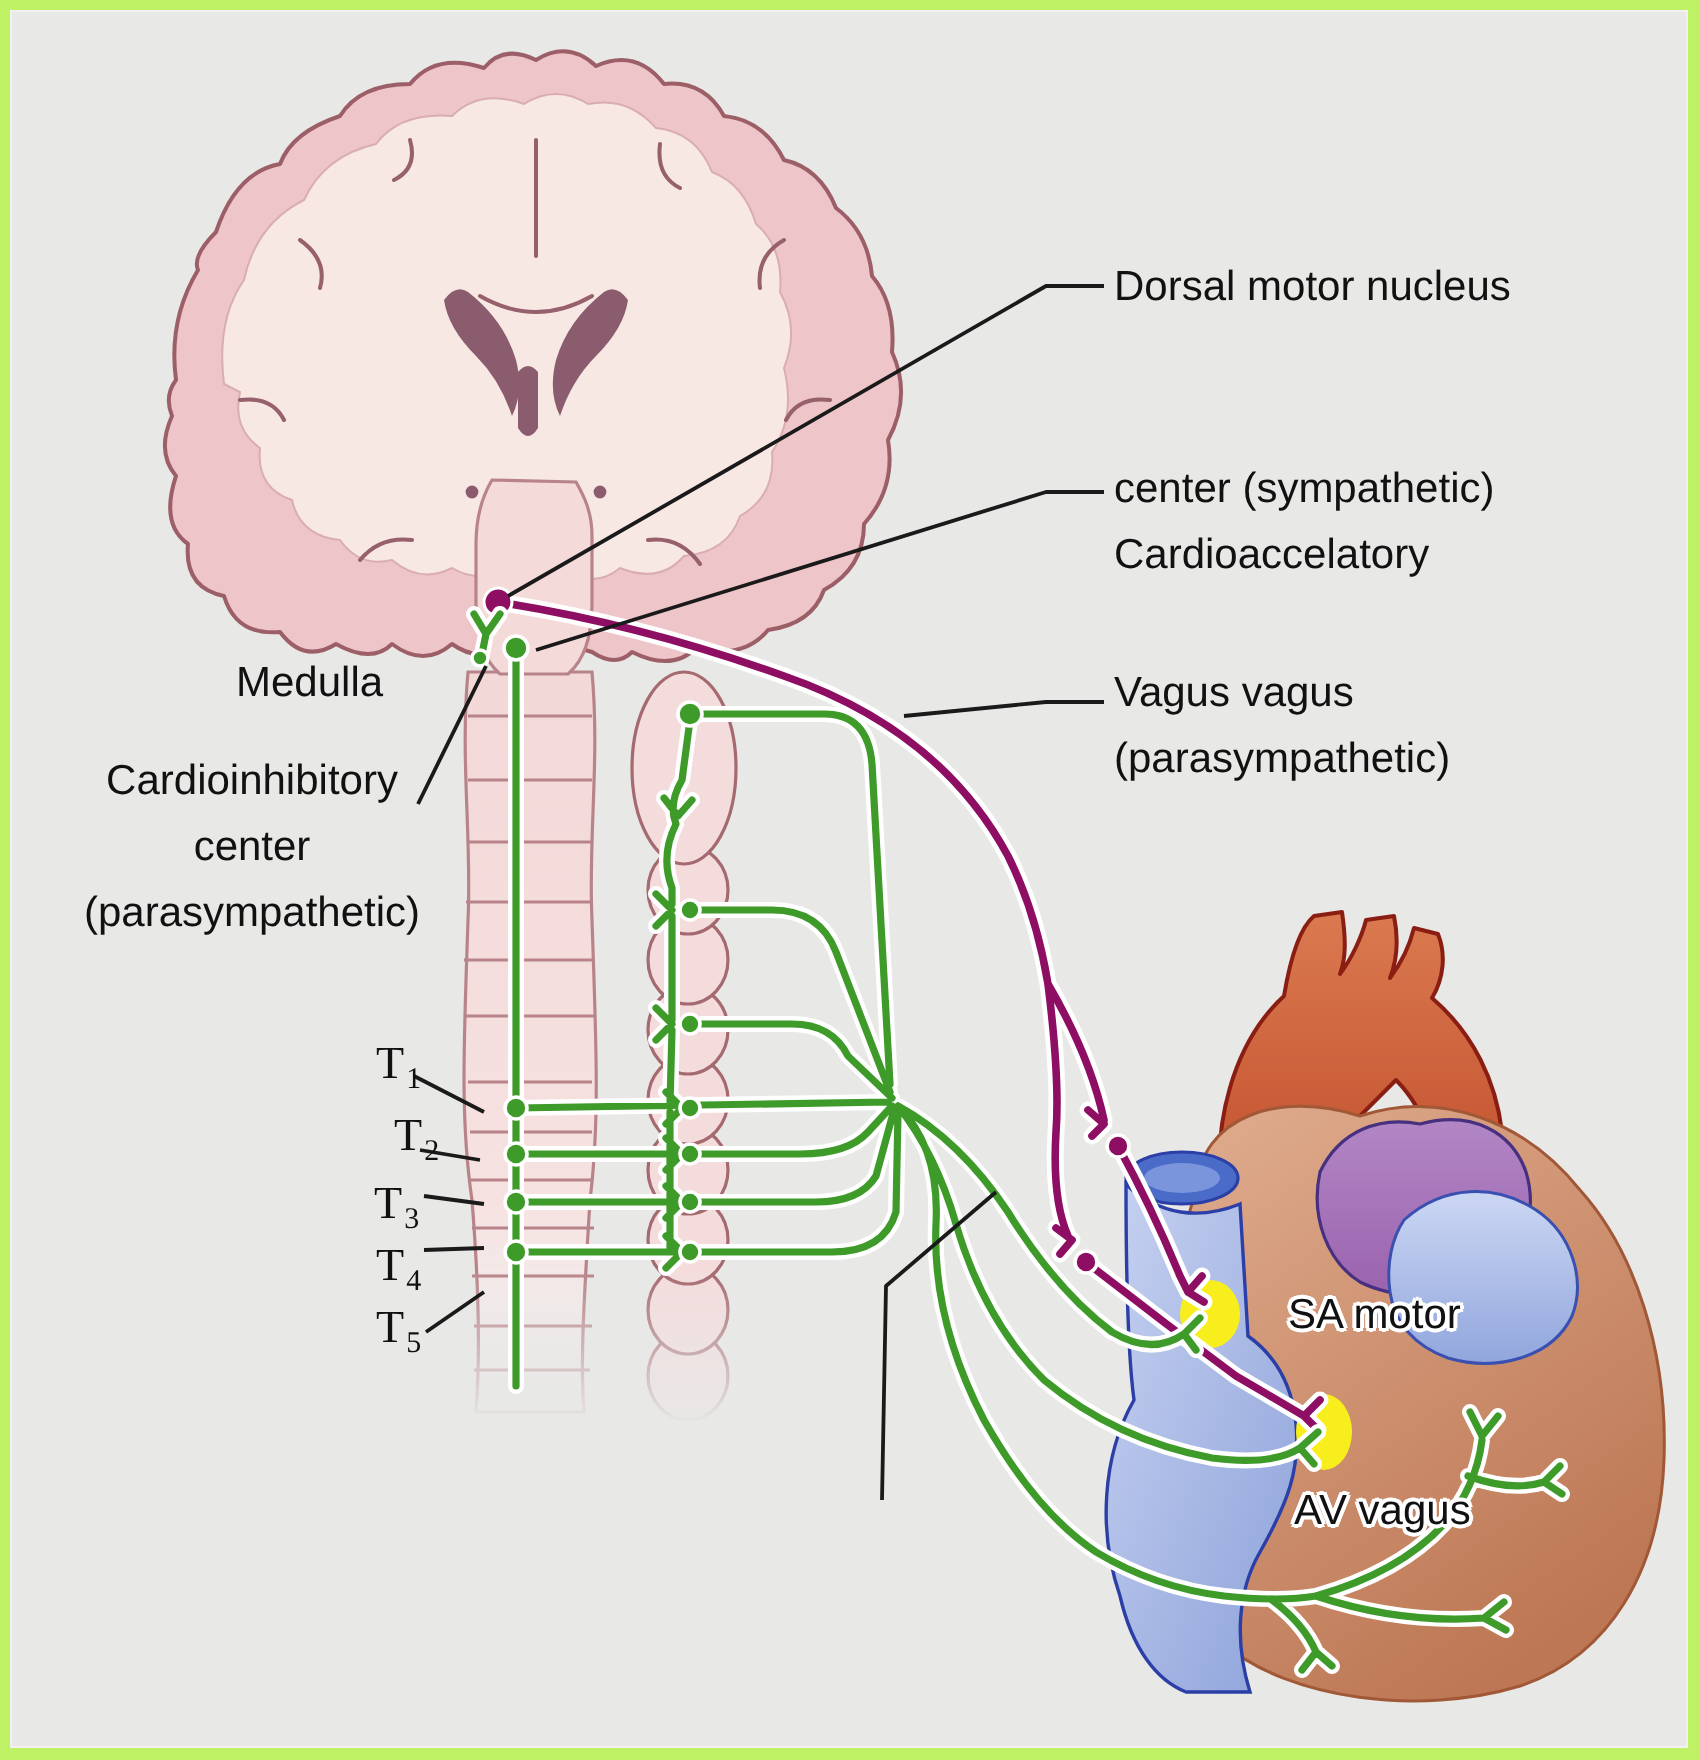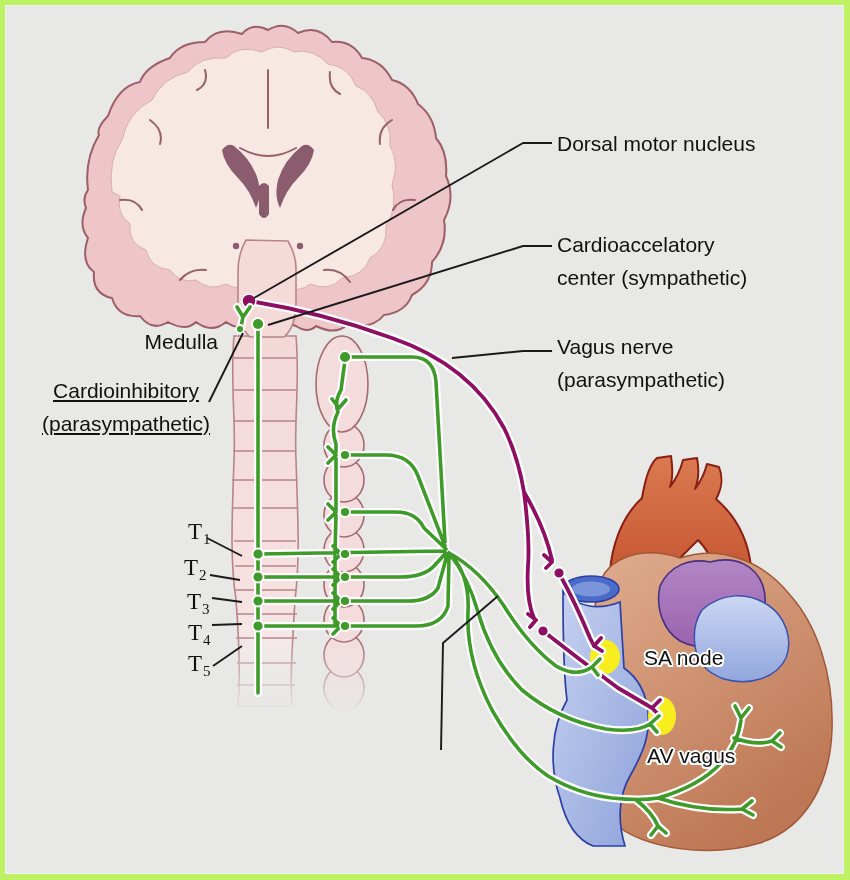--- a/index.html
+++ b/index.html
@@ -2,22 +2,22 @@
 <html><head>
 <meta charset="utf-8">
 <style>
   html,body{margin:0;padding:0;}
   .stage{position:relative;width:850px;height:880px;background:#bef264;overflow:hidden;
          font-family:"Liberation Sans",sans-serif;}
   .panel{position:absolute;left:5px;top:5px;right:6px;bottom:6px;background:#e8e8e7;
          box-shadow:inset 0 0 0 1px #f2f0f0;}
   svg.art{position:absolute;left:0;top:0;}
   .lbl{position:absolute;font-size:21px;line-height:33px;color:#111;white-space:nowrap;}
-  .lbl.center{text-align:center;white-space:normal;text-decoration:underline;}
-  .lbl.right{text-align:right;}
+  .lbl.center{text-align:center;white-space:normal;}
+  .lbl.right{}
   .halo{text-shadow:-2px 0 0 #fff,2px 0 0 #fff,0 -2px 0 #fff,0 2px 0 #fff,
         -1.5px -1.5px 0 #fff,1.5px -1.5px 0 #fff,-1.5px 1.5px 0 #fff,1.5px 1.5px 0 #fff;}
   .tlbl{position:absolute;font-size:23px;color:#111;line-height:24px;font-family:Liberation Serif, serif;}
   .tlbl .sub{font-size:15px;position:relative;top:5px;left:1px;}
 </style>
 </head>
 <body>
 
 <div class="stage">
   <div class="panel"></div>
@@ -227,39 +227,40 @@
          M207,538 L242,556 M210,575 L240,580 M212,598 L242,602
          M212,625 L242,624 M213,666 L242,646
          M498,596 L443,643 L441,750" stroke="#1a1a1a"></path>
   </svg>
 
   <div class="lbl" style="left:557px;top:127px">
     <div>Dorsal motor nucleus</div>
   </div>
 
   <div class="lbl" style="left:557px;top:228px">
+    <div>center (sympathetic)</div>
     <div>Cardioaccelatory</div>
-    <div>center (sympathetic)</div>
   </div>
 
   <div class="lbl" style="left:557px;top:330px">
-    <div>Vagus nerve</div>
+    <div>Vagus vagus</div>
     <div>(parasympathetic)</div>
   </div>
 
   <div class="lbl right" style="left:118px;top:325px;width:100px">Medulla</div>
 
   <div class="lbl center" style="left:20px;top:374px;width:212px">
     <div>Cardioinhibitory</div>
+    <div>center</div>
     <div>(parasympathetic)</div>
   </div>
 
   <div class="tlbl" style="left:188px;top:520px"><span>T</span><span class="sub">1</span></div>
-  <div class="tlbl" style="left:184px;top:556px"><span>T</span><span class="sub">2</span></div>
+  <div class="tlbl" style="left:197px;top:556px"><span>T</span><span class="sub">2</span></div>
   <div class="tlbl" style="left:187px;top:590px"><span>T</span><span class="sub">3</span></div>
   <div class="tlbl" style="left:188px;top:621px"><span>T</span><span class="sub">4</span></div>
   <div class="tlbl" style="left:188px;top:652px"><span>T</span><span class="sub">5</span></div>
 
 
-  <div class="lbl halo" style="left:644px;top:641px">SA node</div>
+  <div class="lbl halo" style="left:644px;top:641px">SA motor</div>
 
   <div class="lbl halo" style="left:647px;top:739px">AV vagus</div>
 </div>
 
 </body></html>

